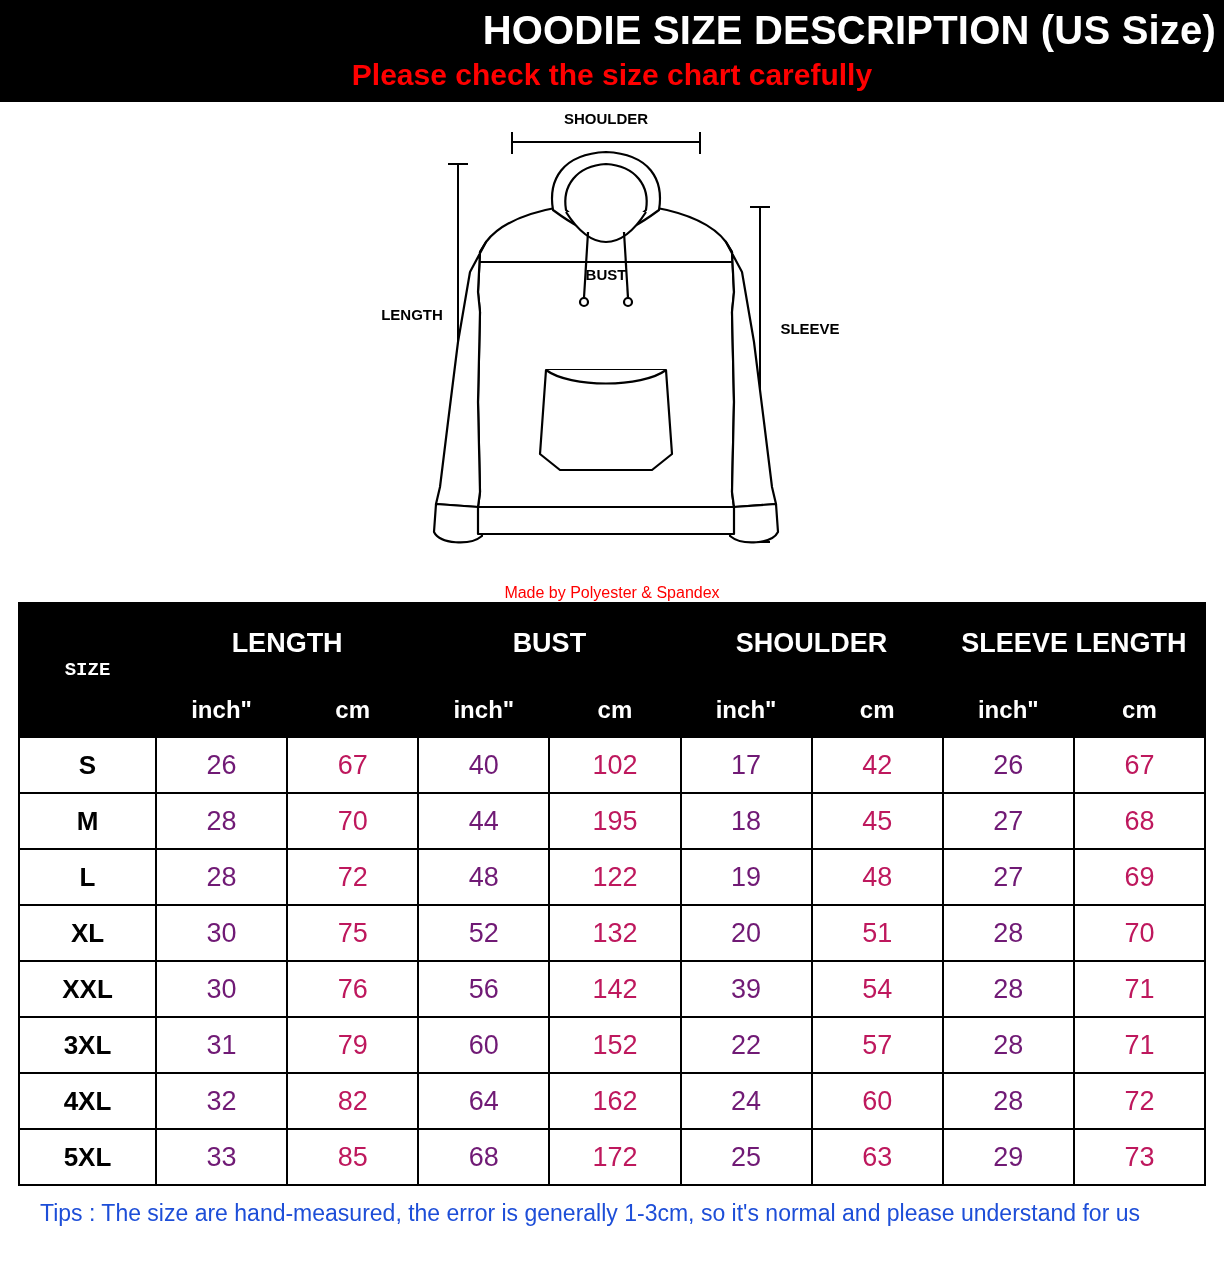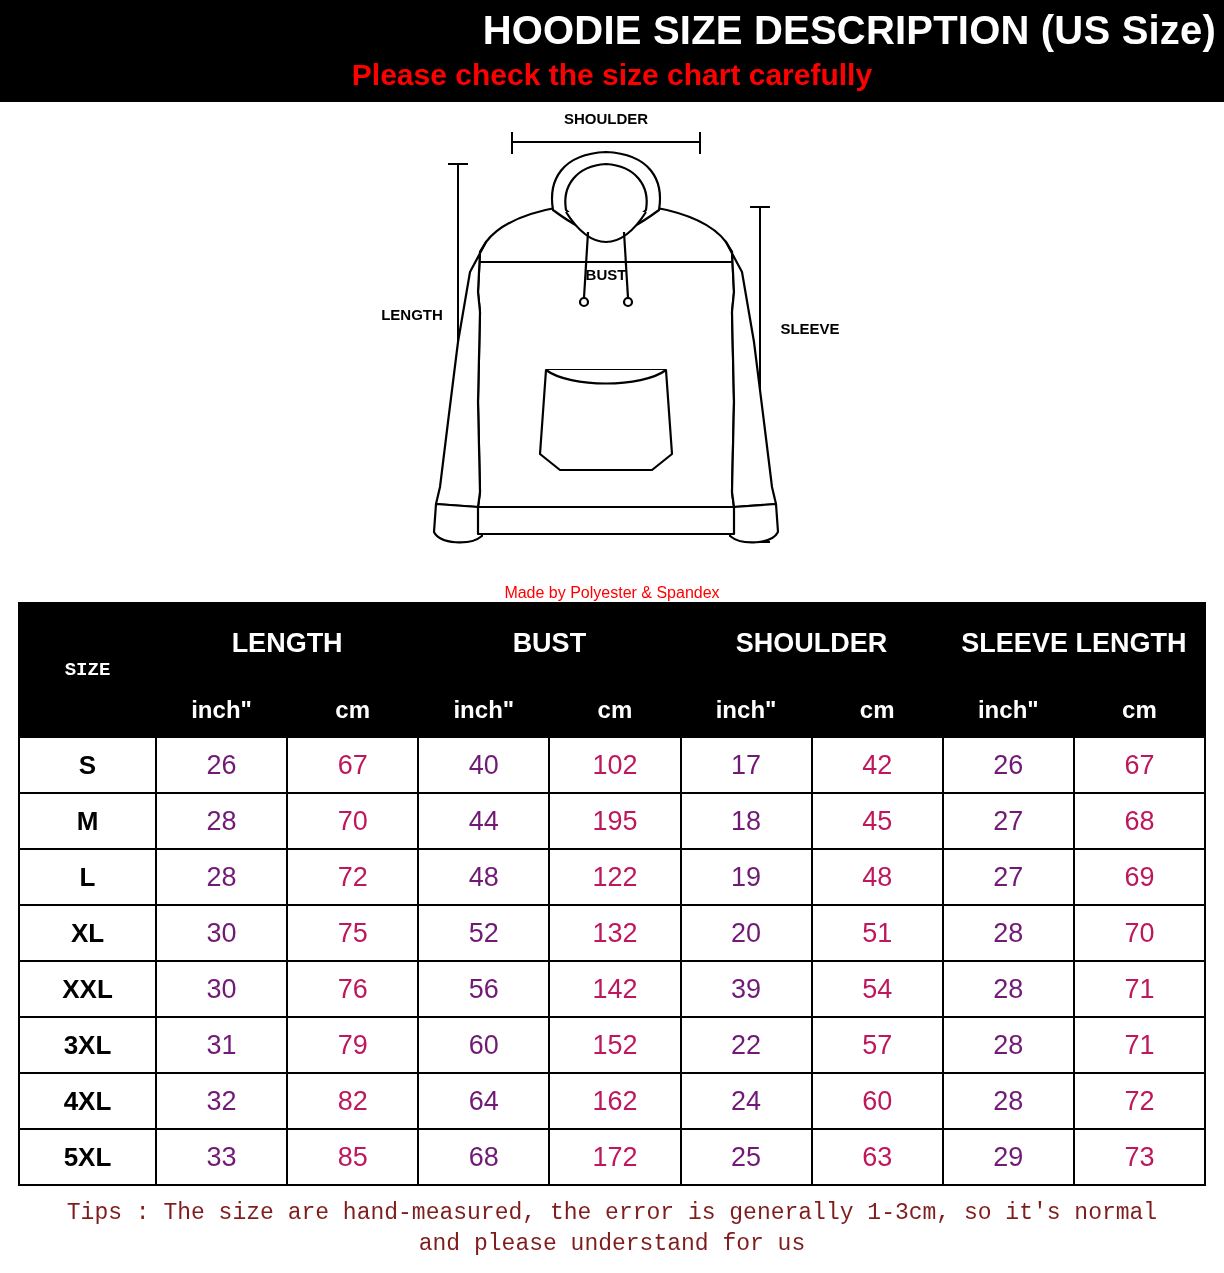--- a/index.html
+++ b/index.html
@@ -108,26 +108,24 @@
   }
   td.inch-val {
     color: #701a75;
   }
   td.cm-val {
     color: #be185d;
   }
 
   
   .tips {
-    color: #7f1d1d;
+    color: #1d4ed8;
     font-size: 23px;
-    text-align: center;
     line-height: 1.35;
     padding: 12px 40px 6px 40px;
-    font-family: Liberation Mono, monospace;
   }
 
   .diagram-label {
     font-family: "Liberation Sans", sans-serif;
     font-size: 15px;
     font-weight: bold;
     fill: #000;
   }
 </style>
 </head>

